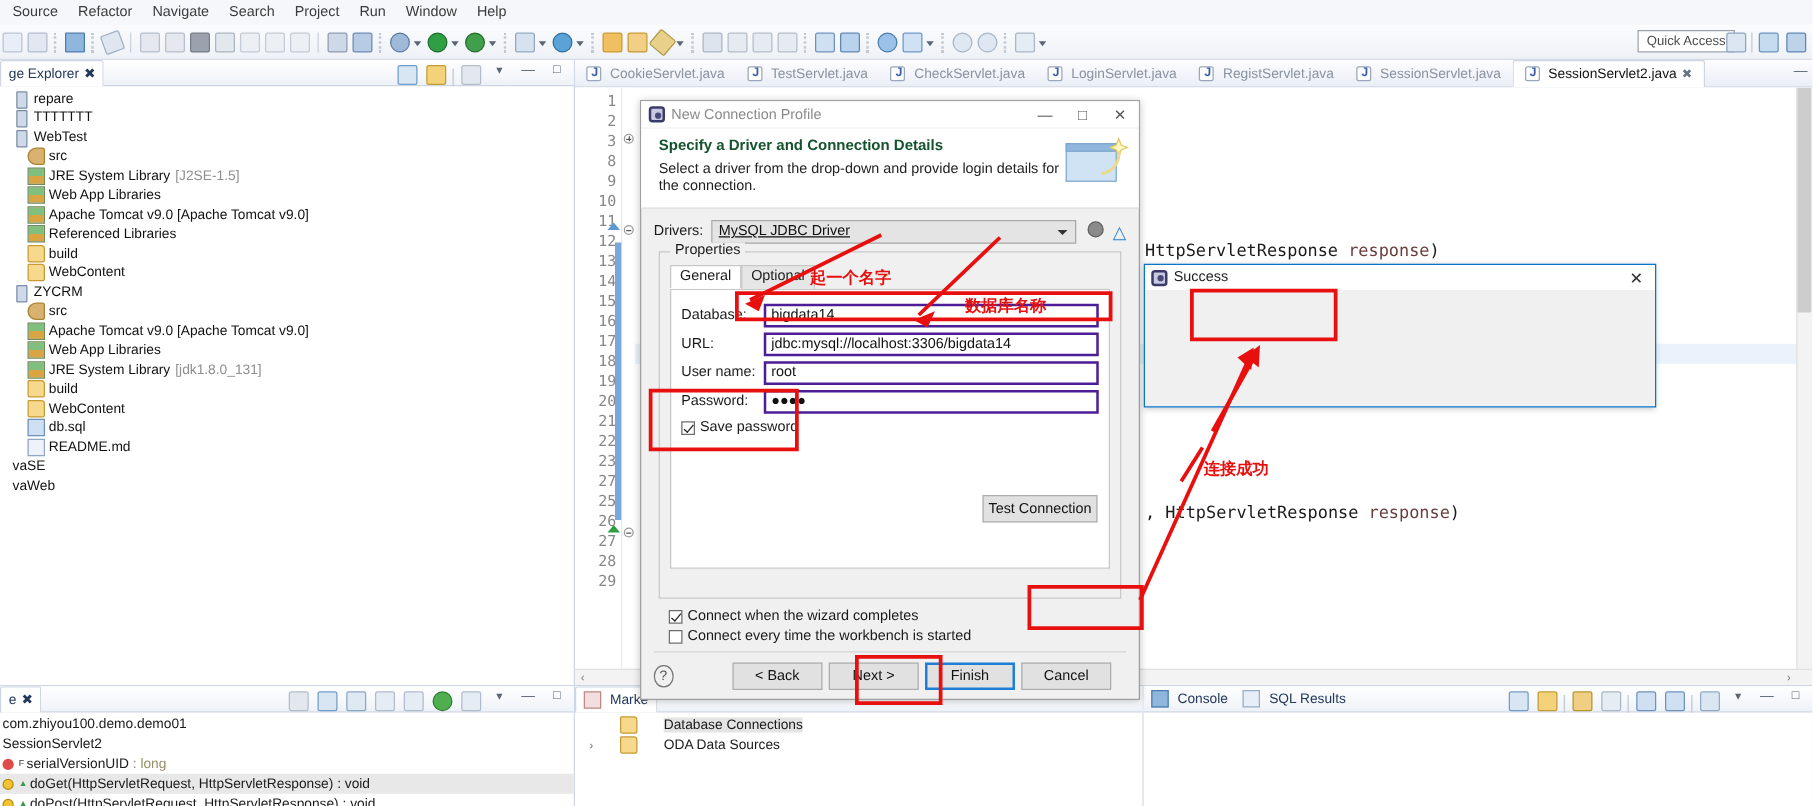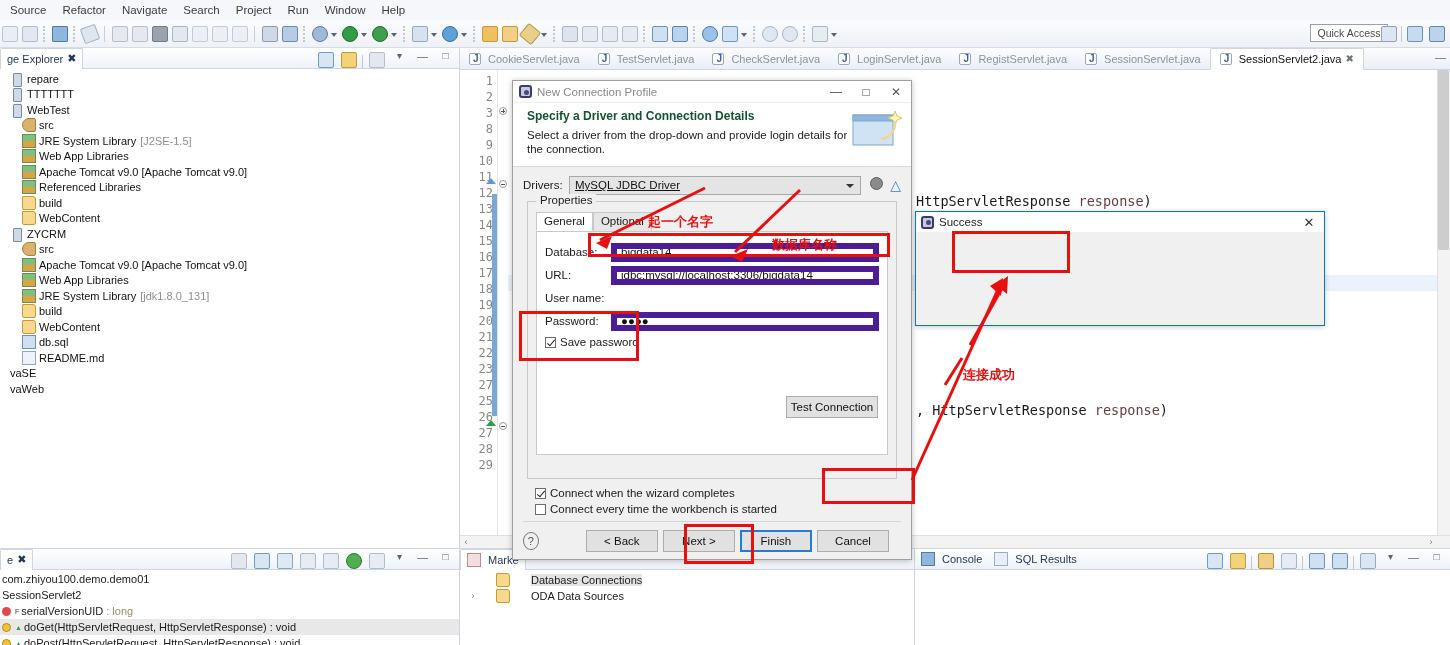--- a/index.html
+++ b/index.html
@@ -201,21 +201,21 @@
 
   .grpbox { border:1px solid #c8c8c8; margin: 6px 4px 0 4px; position:relative; height:278px; background:#f0f0f0;}
   .grp-legend { position:absolute; top:-8px; left:8px; background:#f0f0f0; padding:0 4px; font-size:11.5px;}
   .tabs { display:flex; margin: 10px 0 0 8px; }
   .tabs .tb { padding: 2px 7px 3px 7px; font-size:11.5px; border:1px solid #c8c8c8; border-bottom:none; background:#e6e6e6; }
   .tabs .tb.active { background:#fff; border-bottom:1px solid #fff; }
   .tabpane { margin: 0 8px 8px 8px; background:#fff; border:1px solid #c8c8c8; height:224px; padding: 9px 8px 0 8px;}
   .frow { display:flex; align-items:center; height: 22px; margin-bottom:1px;}
   .frow .fl { width: 66px; font-size:11.5px; }
   .frow input {
-    flex:1; height:19px; border:6px solid #4c1d95; background:#fff;
+    flex:1; height:19px; border:2px solid #4c1d95; background:#fff;
     font-family:"Liberation Sans", sans-serif; font-size:11.5px; padding: 0 4px; color:#111;
   }
   .chk { width:11px;height:11px;border:1px solid #6d6d6d;background:#fff;display:inline-block;position:relative;margin-right:4px;flex:0 0 auto;}
   .chk.on::after{content:"";position:absolute;left:3px;top:0px;width:3px;height:7px;border:solid #222;border-width:0 1.6px 1.6px 0;transform:rotate(40deg);}
   .cbrow { display:flex; align-items:center; font-size:11.5px; margin-top:4px;}
 
   .wz-foot { padding: 0 12px; }
   .footer-sep { border-top:1px solid #d4d4d4; margin: 6px 0 0 0;}
   .wz-buttons { display:flex; align-items:center; padding: 8px 12px 0 12px; }
   .btn {
@@ -798,20 +798,21 @@
           <div class="frow">
             <span class="fl">Database:</span>
             <input type="text" value="bigdata14" style="">
           </div>
           <div class="frow">
             <span class="fl">URL:</span>
             <input type="text" value="jdbc:mysql://localhost:3306/bigdata14" style="">
           </div>
           <div class="frow">
             <span class="fl">User name:</span>
+            <input type="text" value="root" style="">
           </div>
           <div class="frow">
             <span class="fl">Password:</span>
             <input type="text" value="●●●●" style="">
           </div>
           <div class="cbrow">
             <span class="chk on"></span>
             <span>Save password</span>
           </div>
         </div>

